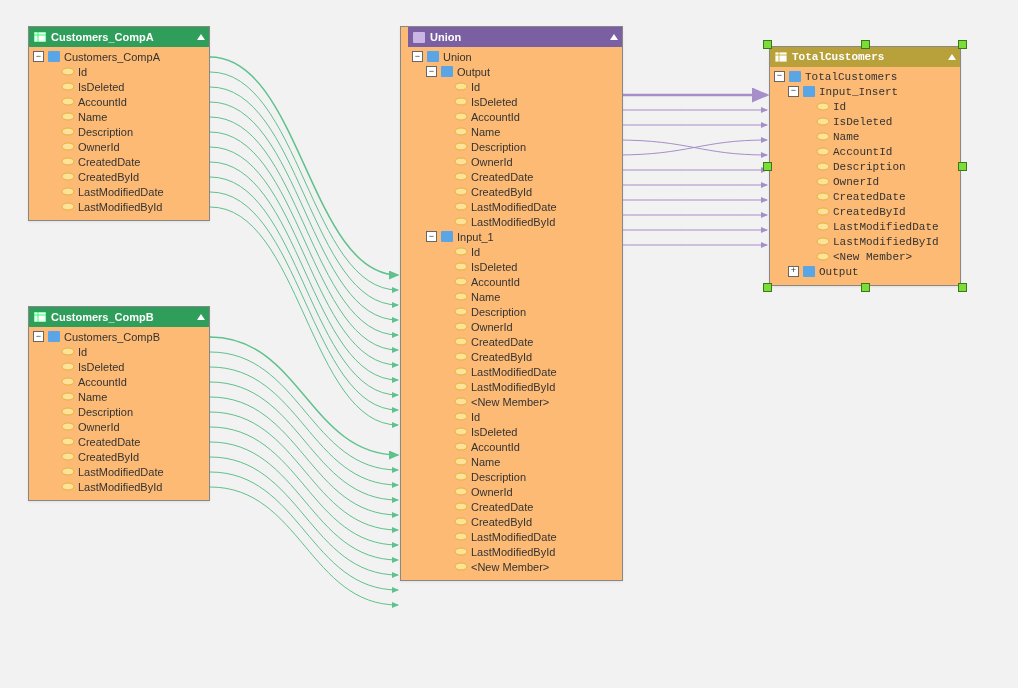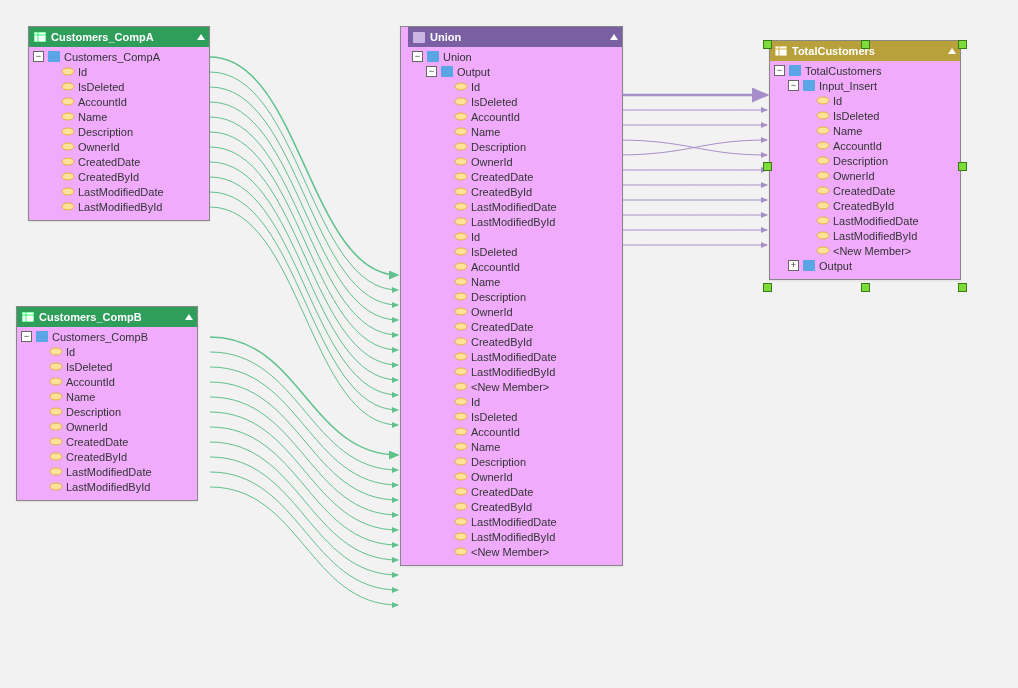--- a/index.html
+++ b/index.html
@@ -14,21 +14,21 @@
     position: relative;
     overflow: hidden;
   }
   .canvas {
     position: relative;
     width: 1018px;
     height: 688px;
   }
   .node {
     position: absolute;
-    background: #f0abfc;
+    background: #fdba74;
     border: 1px solid #888;
     box-shadow: 0 1px 2px rgba(0,0,0,0.08);
   }
   .node-header {
     display: flex;
     align-items: center;
     padding: 2px 4px;
     color: #fff;
     font-weight: bold;
     font-size: 11px;
@@ -241,21 +241,21 @@
               <svg width="14" height="9">
                 <ellipse cx="7" cy="4.5" rx="6" ry="3.5" fill="#ffe29a" stroke="#e2b23a"></ellipse>
               </svg>
             </span>
             <span class="label">LastModifiedById</span>
           </div>
         </div>
     </div>
   </div>
 
-  <div class="node" style="left:16px;top:306px;width:180px;text-align:center;">
+  <div class="node" style="left:28px;top:306px;width:180px;text-align:center;">
     <div class="node-header hdr-green">
       <span class="ico ico-tbl">
           <svg width="12" height="10">
             <rect x="0" y="0" width="12" height="10" fill="#fff" stroke="#2f6"></rect>
             <line x1="0" y1="3" x2="12" y2="3" stroke="#2f6"></line>
             <line x1="4" y1="0" x2="4" y2="10" stroke="#2f6"></line>
           </svg>
         </span>
       <span class="label" style="color:#fff">Customers_CompB</span>
       <span class="hdr-spacer"></span>
@@ -480,20 +480,29 @@
           </div>
           <div class="row indent3">
             <span class="spacer-toggle"></span>
             <span class="ico ico-field">
               <svg width="14" height="9">
                 <ellipse cx="7" cy="4.5" rx="6" ry="3.5" fill="#ffe29a" stroke="#e2b23a"></ellipse>
               </svg>
             </span>
             <span class="label">LastModifiedById</span>
           </div>
+          <div class="row indent2">
+            <span class="toggle "></span>
+            <span class="ico ico-block">
+              <svg width="12" height="11">
+                <rect x="0" y="0" width="12" height="11" rx="1" fill="#5aa5e6"></rect>
+              </svg>
+            </span>
+            <span class="label">Input_1</span>
+          </div>
           <div class="row indent3">
             <span class="spacer-toggle"></span>
             <span class="ico ico-field">
               <svg width="14" height="9">
                 <ellipse cx="7" cy="4.5" rx="6" ry="3.5" fill="#ffe29a" stroke="#e2b23a"></ellipse>
               </svg>
             </span>
             <span class="label">Id</span>
           </div>
           <div class="row indent3">
@@ -682,21 +691,21 @@
               <svg width="14" height="9">
                 <ellipse cx="7" cy="4.5" rx="6" ry="3.5" fill="#ffe29a" stroke="#e2b23a"></ellipse>
               </svg>
             </span>
             <span class="label">&lt;New Member&gt;</span>
           </div>
         </div>
     </div>
   </div>
 
-  <div class="node" id="total-node" style="left:769px;top:40px;width:190px;">
+  <div class="node" id="total-node" style="left:769px;top:46px;width:190px;font-family:Liberation Mono, monospace;">
     <div class="node-header hdr-olive">
       <span class="ico ico-tbl">
           <svg width="12" height="10">
             <rect x="0" y="0" width="12" height="10" fill="#fff" stroke="#c9b24a"></rect>
             <line x1="0" y1="3" x2="12" y2="3" stroke="#c9b24a"></line>
             <line x1="4" y1="0" x2="4" y2="10" stroke="#c9b24a"></line>
           </svg>
         </span>
       <span class="label" style="color:#fff">TotalCustomers</span>
       <span class="hdr-spacer"></span>

